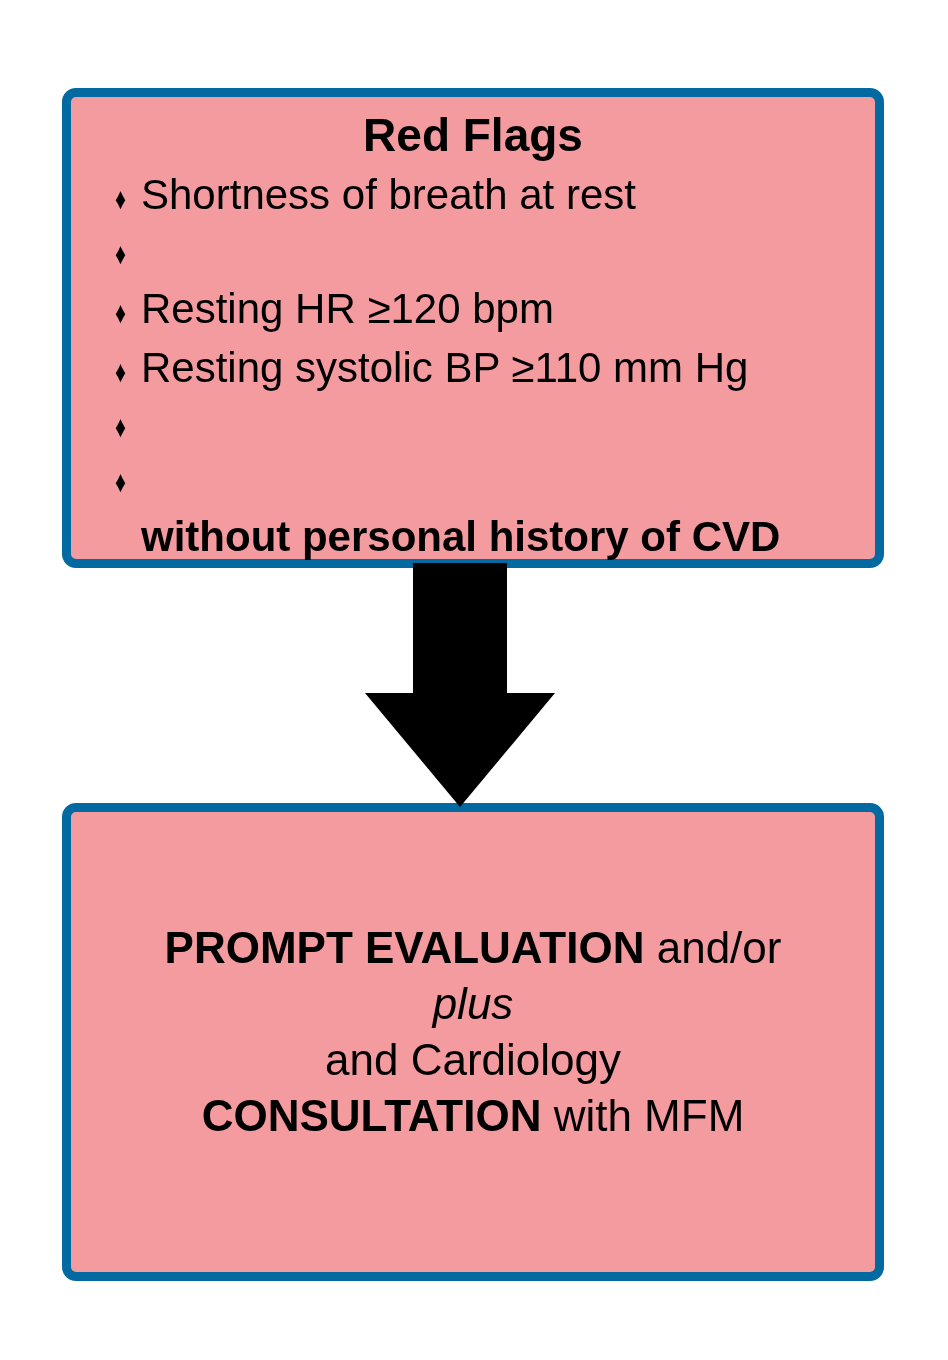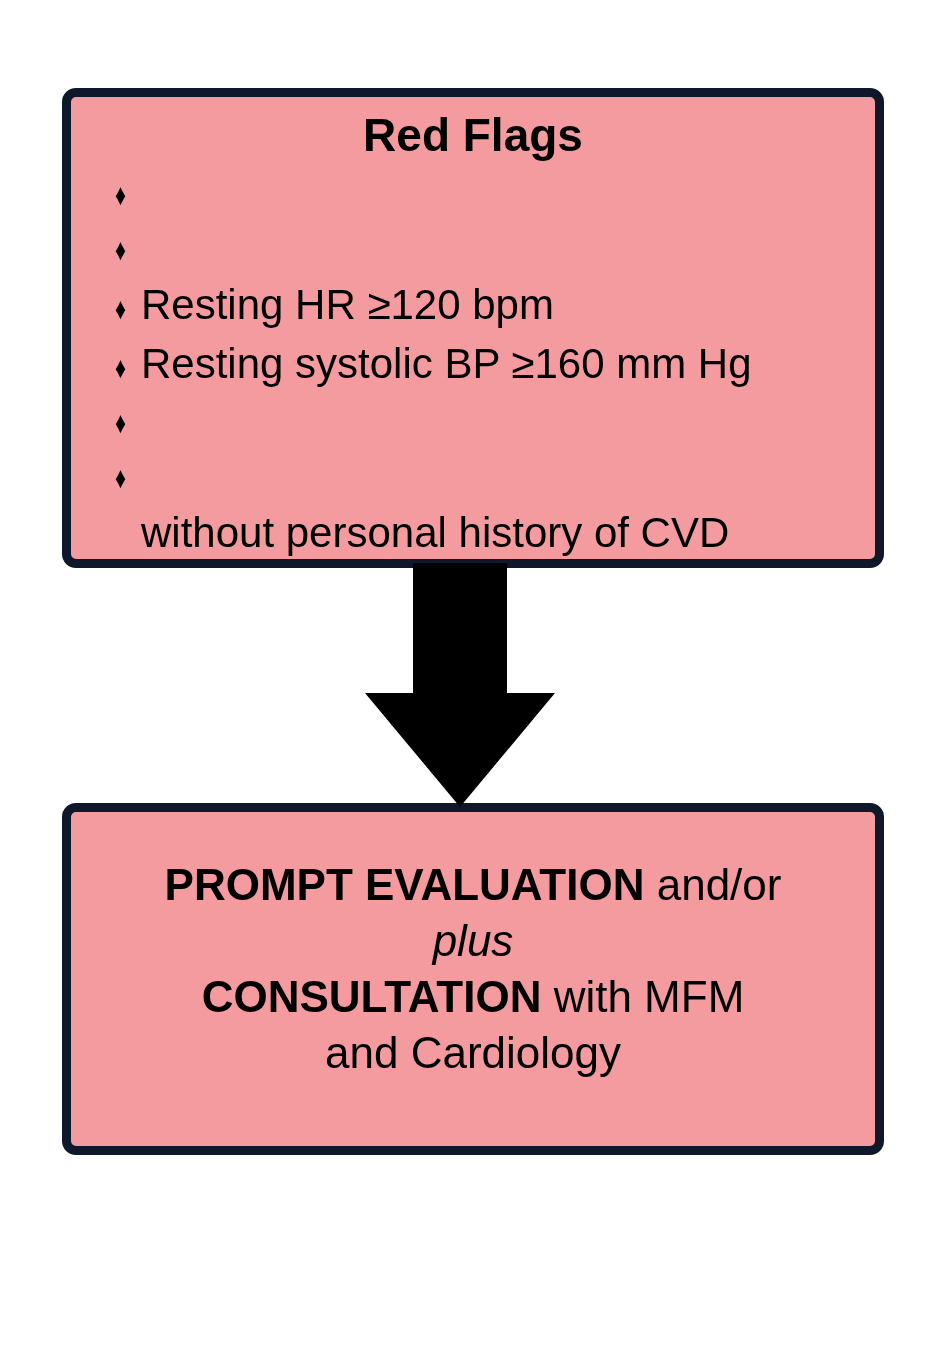--- a/index.html
+++ b/index.html
@@ -14,31 +14,31 @@
     background: #ffffff;
     font-family: "Liberation Sans", sans-serif;
     color: #000000;
     overflow: hidden;
   }
   .box {
     position: absolute;
     left: 62px;
     width: 822px;
     background: #F49B9F;
-    border: 9px solid #0f172a;
+    border: 9px solid #0369a1;
     border-radius: 14px;
     box-sizing: border-box;
   }
   .top-box {
     top: 88px;
     height: 480px;
   }
   .bottom-box {
     top: 803px;
-    height: 352px;
+    height: 478px;
     display: flex;
     align-items: center;
     justify-content: center;
     padding-bottom: 20px;
   }
   .box-title {
     margin-top: 12px;
     text-align: center;
     font-size: 46px;
     font-weight: bold;
@@ -60,20 +60,21 @@
     display: inline-block;
     width: 16px;
     margin-right: 10px;
     font-size: 30px;
     transform: scaleX(0.72);
     transform-origin: left center;
     flex: 0 0 auto;
   }
   .bullet-row.continuation {
     padding-left: 26px;
+    font-weight: bold;
   }
   .arrow-wrap {
     position: absolute;
     left: 365px;
     top: 563px;
     width: 190px;
     height: 245px;
     z-index: 5;
   }
   .action-text {
@@ -88,31 +89,32 @@
 </head>
 <body>
 
 <div class="canvas">
 
   <div class="box top-box">
     <div class="box-title">Red Flags</div>
     <div class="bullet-list">
       <div class="bullet-row">
         <span class="bullet">♦</span>
+        <span>Shortness of breath at rest</span>
       </div>
       <div class="bullet-row">
         <span class="bullet">♦</span>
       </div>
       <div class="bullet-row">
         <span class="bullet">♦</span>
         <span>Resting HR ≥120 bpm</span>
       </div>
       <div class="bullet-row">
         <span class="bullet">♦</span>
-        <span>Resting systolic BP ≥160 mm Hg</span>
+        <span>Resting systolic BP ≥110 mm Hg</span>
       </div>
       <div class="bullet-row">
         <span class="bullet">♦</span>
       </div>
       <div class="bullet-row">
         <span class="bullet">♦</span>
       </div>
       <div class="bullet-row continuation">
         <span>without personal history of CVD</span>
       </div>
@@ -122,18 +124,18 @@
   <div class="arrow-wrap">
     <svg width="190" height="245" viewBox="0 0 190 245" xmlns="http://www.w3.org/2000/svg">
       <polygon points="48,0 142,0 142,130 190,130 95,244 0,130 48,130" fill="#000000"></polygon>
     </svg>
   </div>
 
   <div class="box bottom-box">
     <div class="action-text">
       <div><span class="seg-bold">PROMPT EVALUATION</span><span> and/or</span></div>
       <div class="seg-italic">plus</div>
+      <div>and Cardiology</div>
       <div><span class="seg-bold">CONSULTATION</span><span> with MFM</span></div>
-      <div>and Cardiology</div>
     </div>
   </div>
 
 </div>
 
 </body></html>

